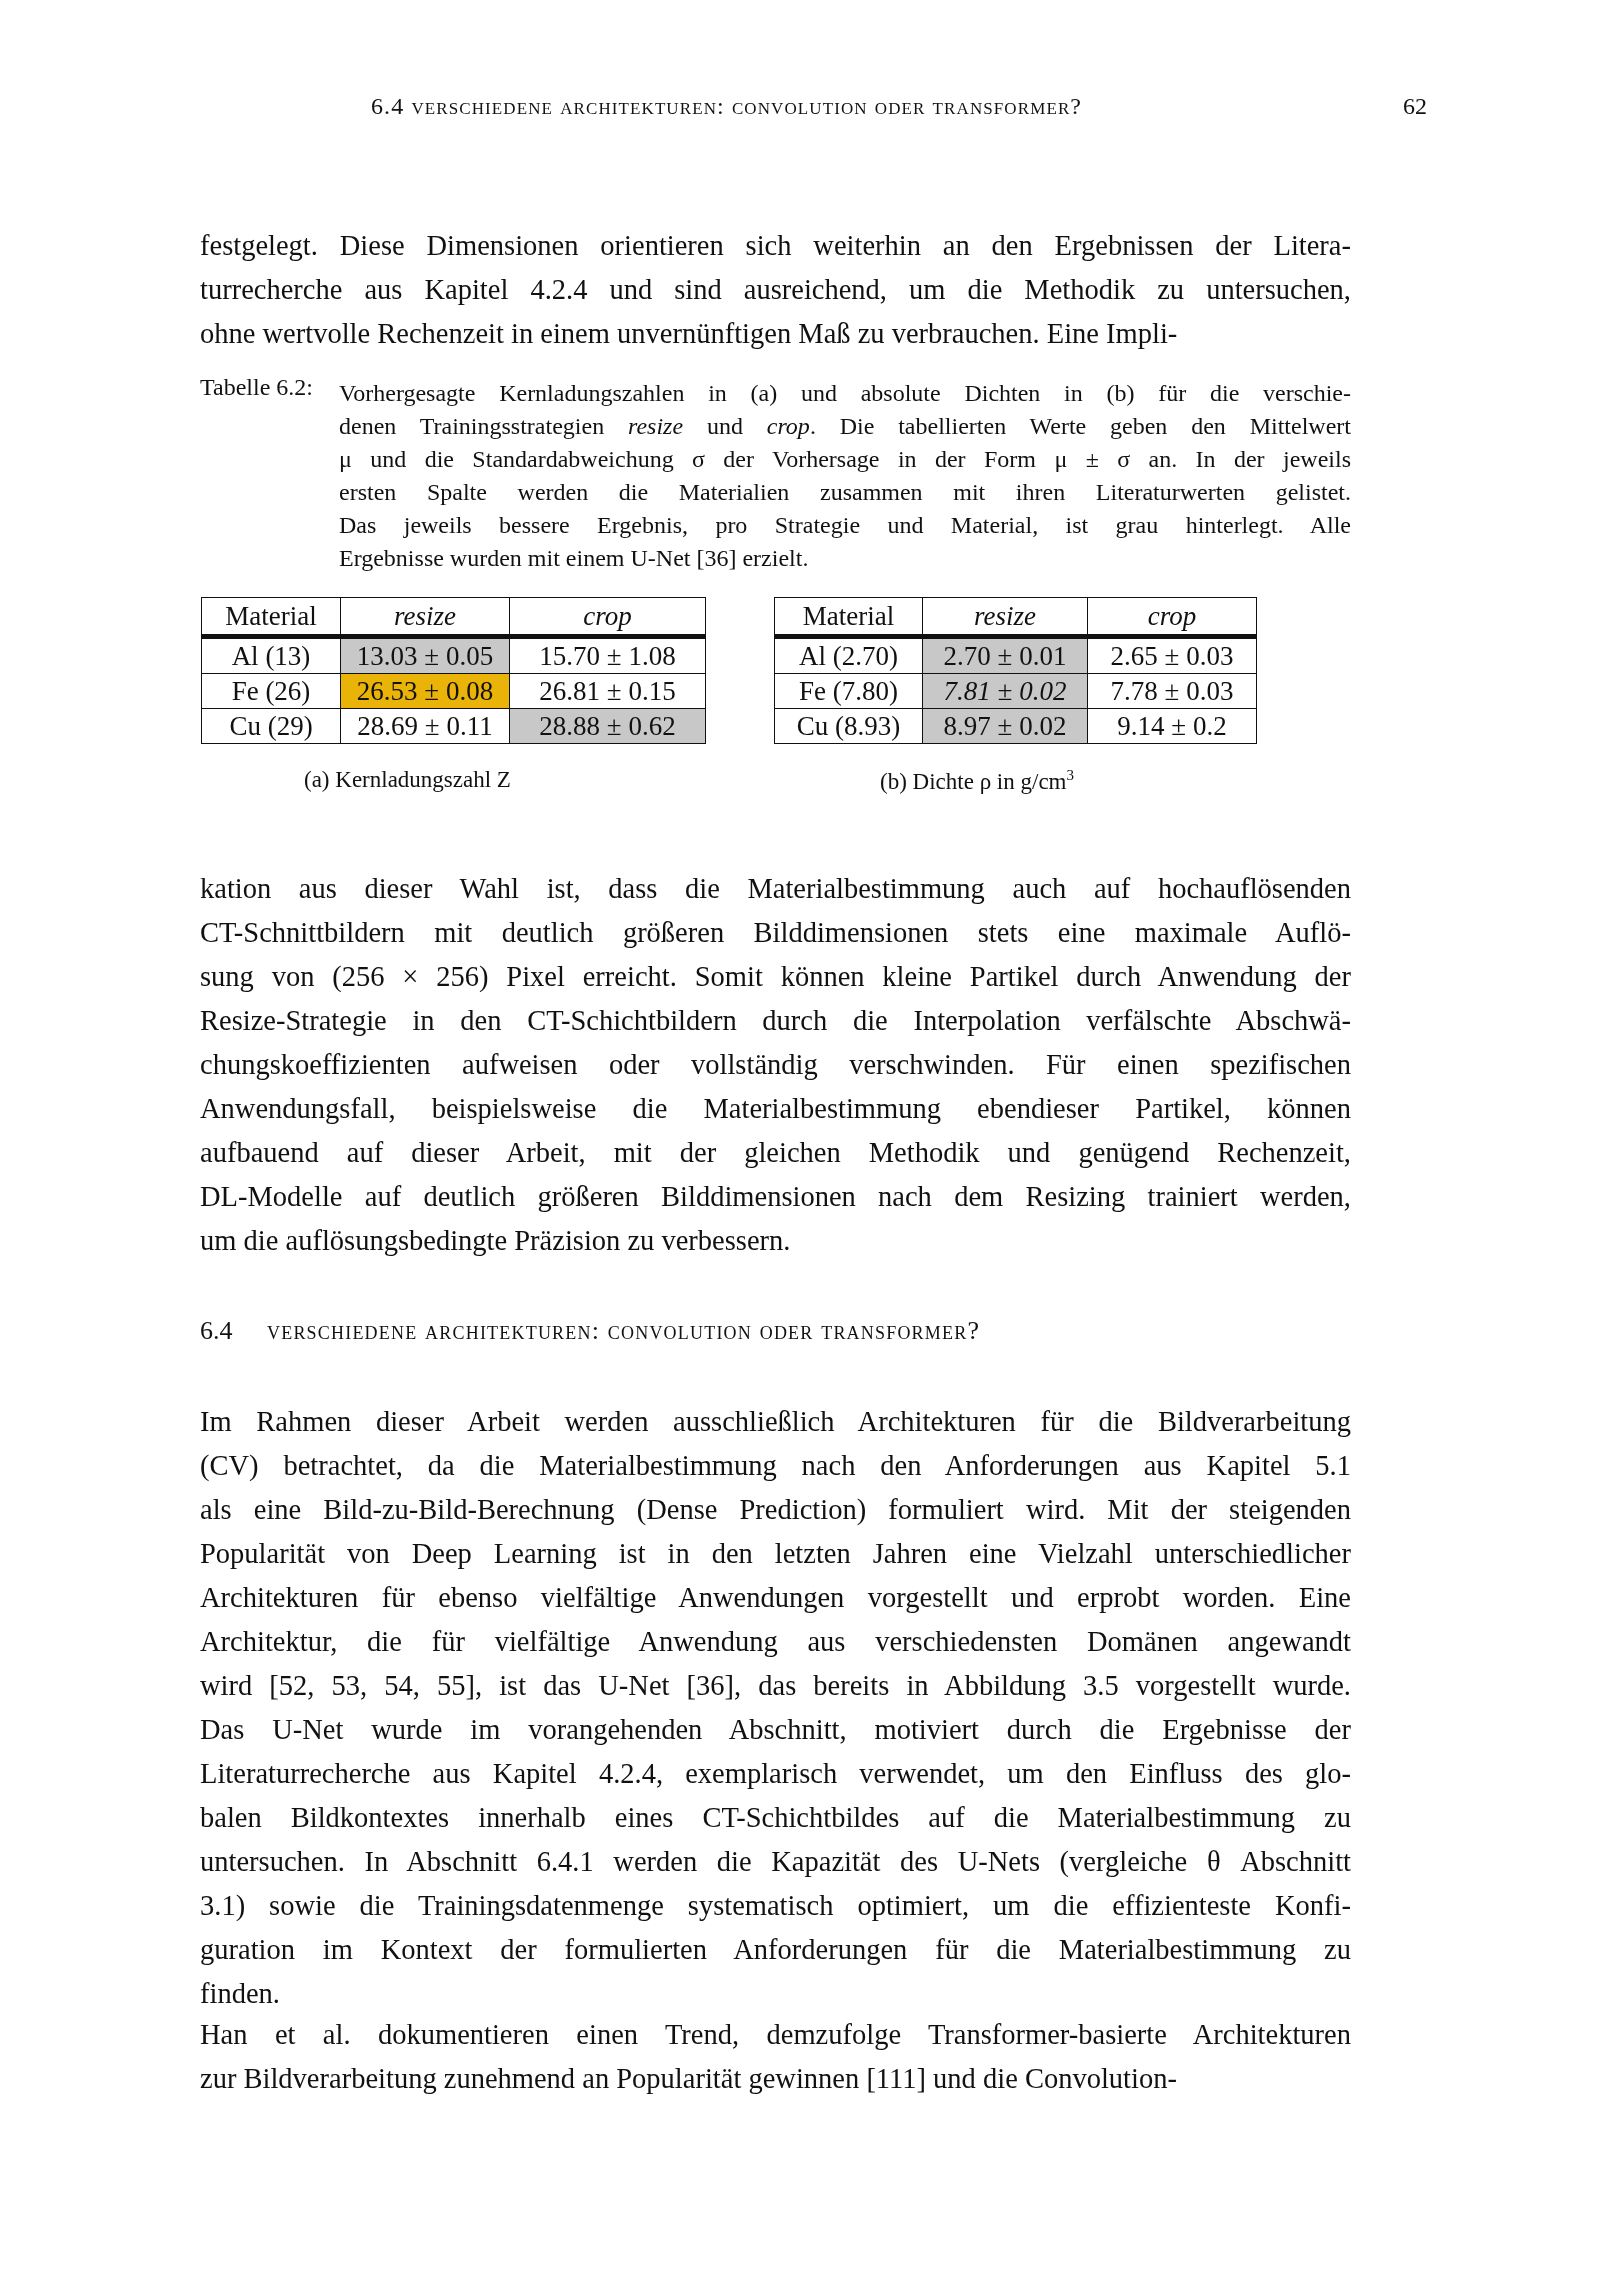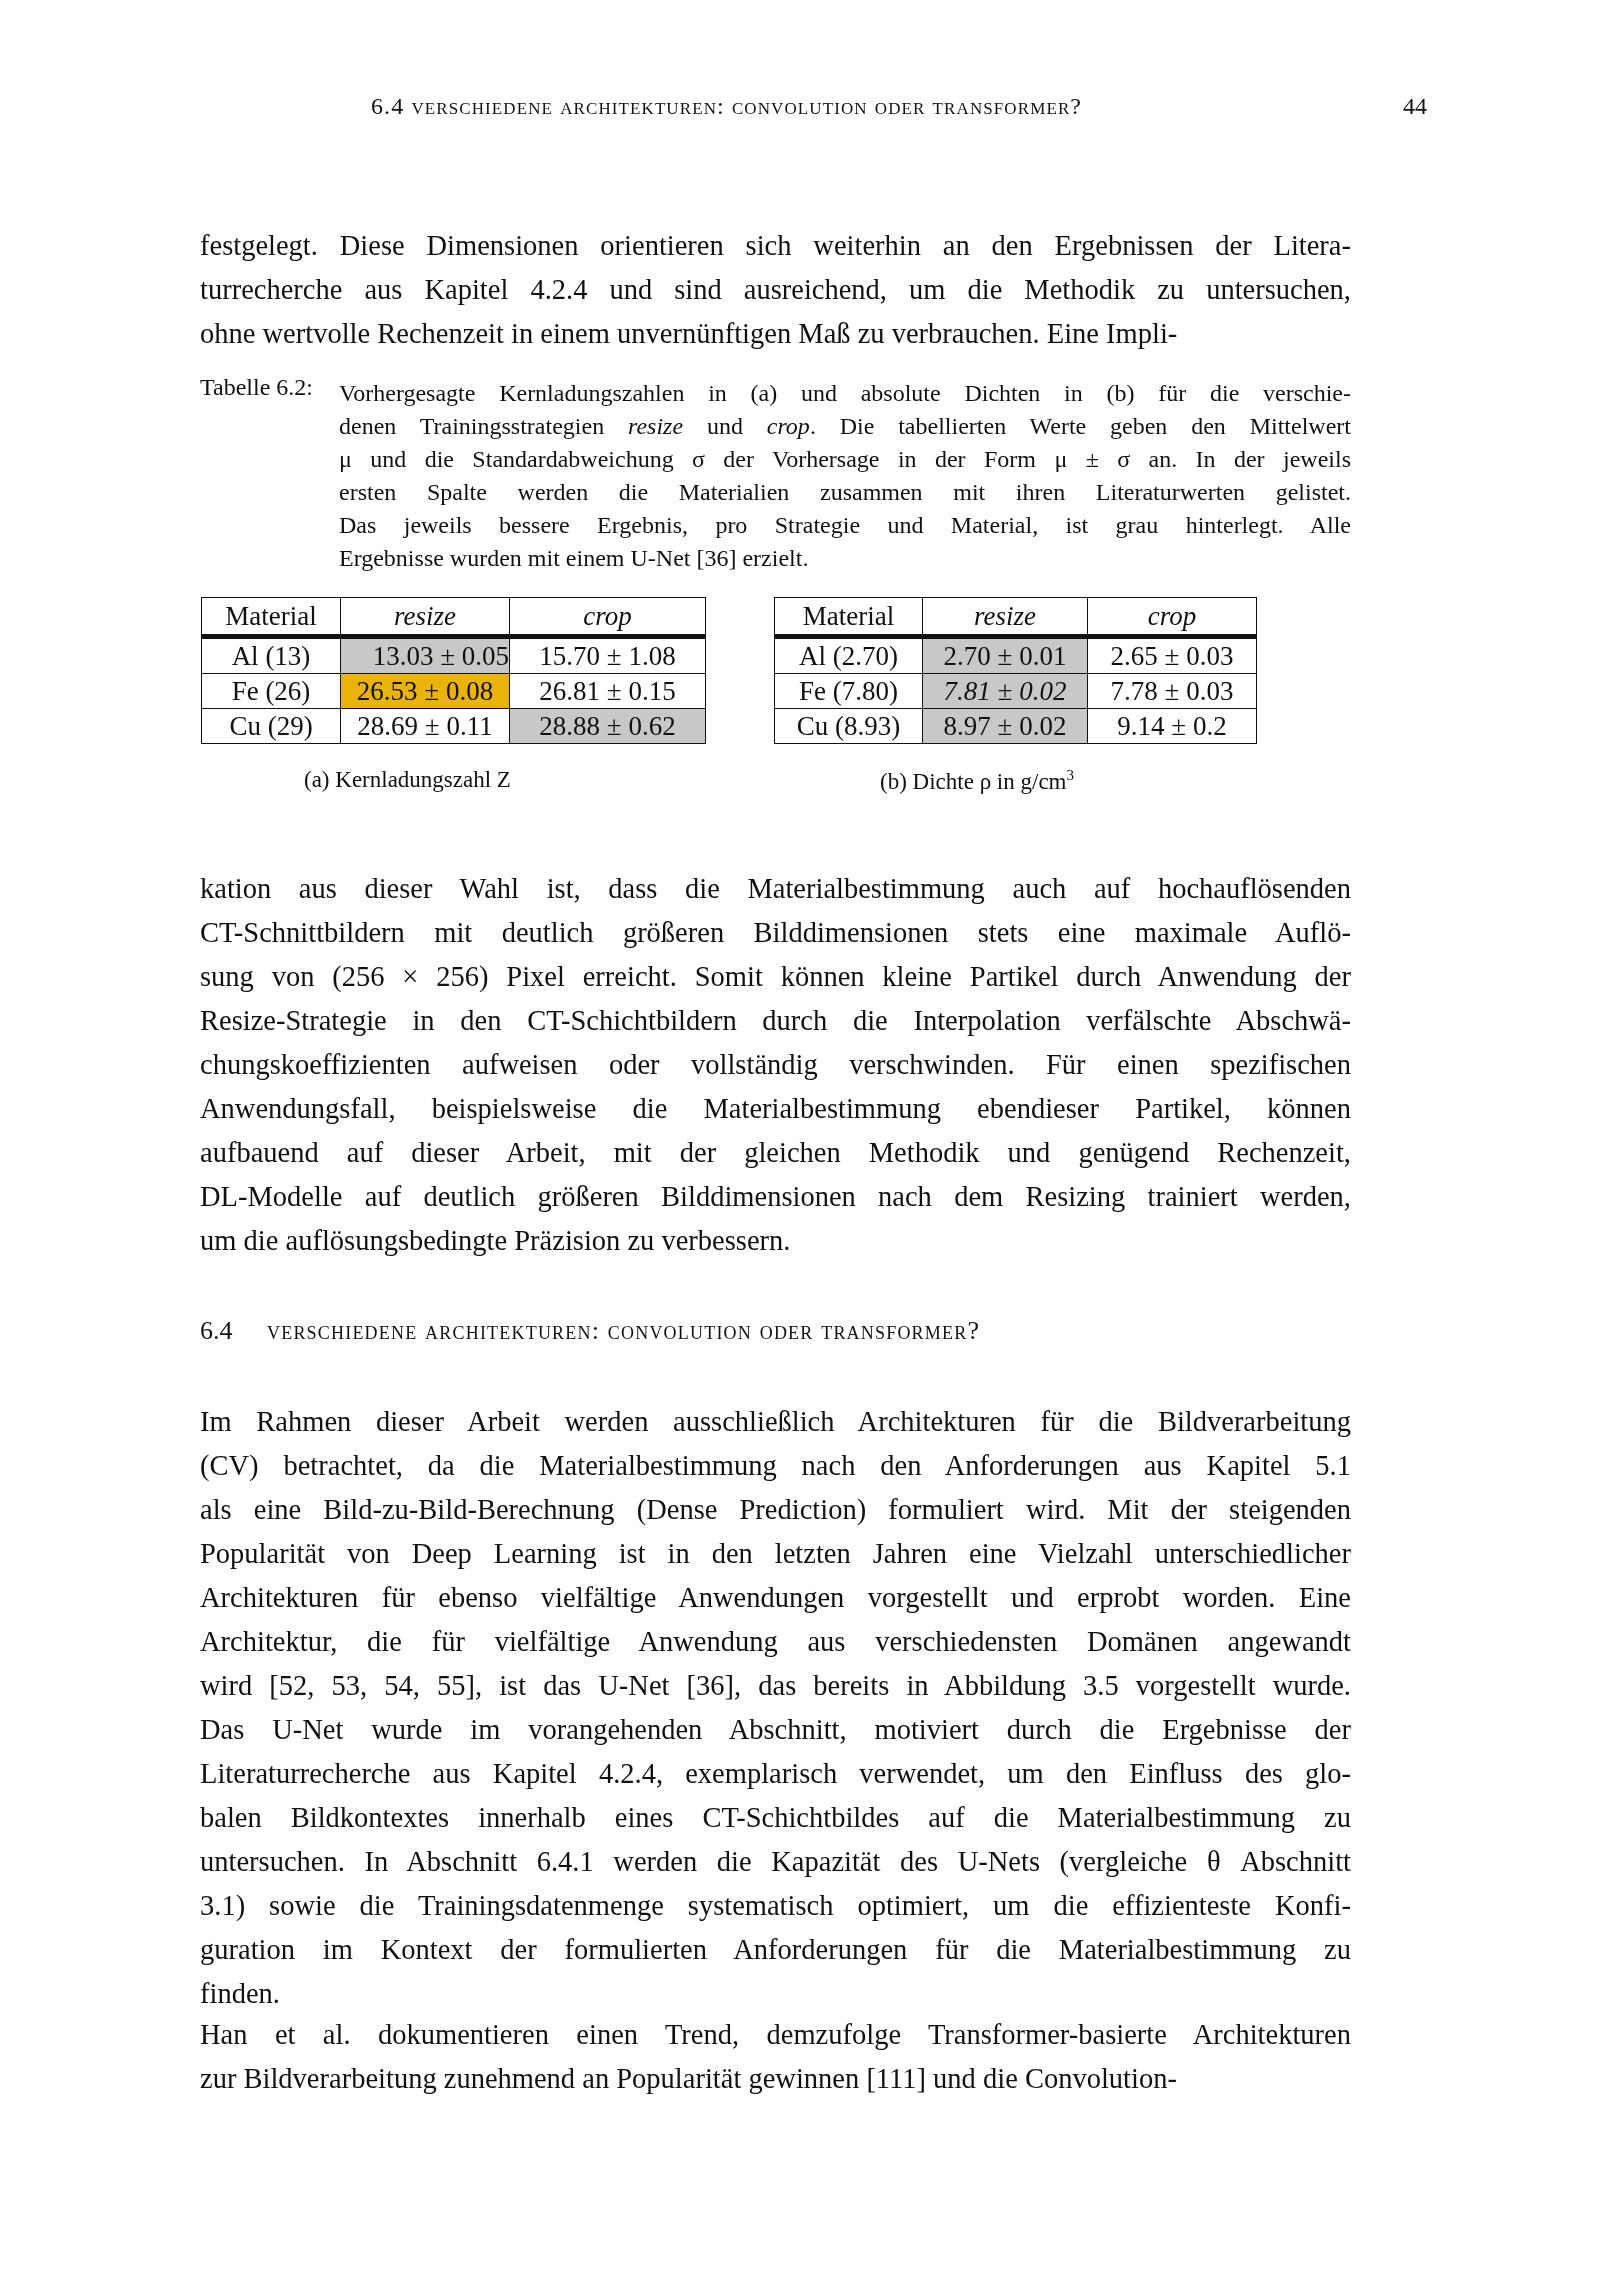--- a/index.html
+++ b/index.html
@@ -29,21 +29,21 @@
   .subcap sup { font-size:15px; }
   .h2 { position:absolute; left:200px; top:1316px; font-size:26px; letter-spacing:1.2px; white-space:nowrap; }
   .h2 .num { display:inline-block; width:67px; letter-spacing:0; }
   .h2 .ttl { font-variant:small-caps; }
 </style>
 </head>
 <body>
 
 <div class="header">
   <span class="sec">6.4 verschiedene architekturen: convolution oder transformer?</span>
-  <span class="page">44</span>
+  <span class="page">62</span>
 </div>
 
 <div class="para" id="p-top" style="top:184px;margin-top:40px;">
     <span class="ln">festgelegt. Diese Dimensionen orientieren sich weiterhin an den Ergebnissen der Litera-</span>
     <span class="ln">turrecherche aus Kapitel 4.2.4 und sind ausreichend, um die Methodik zu untersuchen,</span>
     <span class="ln last">ohne wertvolle Rechenzeit in einem unvernünftigen Maß zu verbrauchen. Eine Impli-</span>
   </div>
 
 <div class="caption">
   <span class="lbl">Tabelle 6.2:</span>
@@ -66,21 +66,21 @@
   <thead>
       <tr>
     <th>Material</th>
     <th class="it">resize</th>
     <th class="it">crop</th>
   </tr>
     </thead>
   <tbody>
       <tr>
         <td>Al (13)</td>
-        <td class="hl" style="background: rgb(200, 200, 200); text-align: right;">13.03 ± 0.05</td>
+        <td class="hl" style="background: rgb(200, 200, 200);">13.03 ± 0.05</td>
         <td>15.70 ± 1.08</td>
       </tr>
       <tr>
         <td>Fe (26)</td>
         <td class="hl" style="background: #eab308;">26.53 ± 0.08</td>
         <td>26.81 ± 0.15</td>
       </tr>
       <tr>
         <td>Cu (29)</td>
         <td>28.69 ± 0.11</td>

